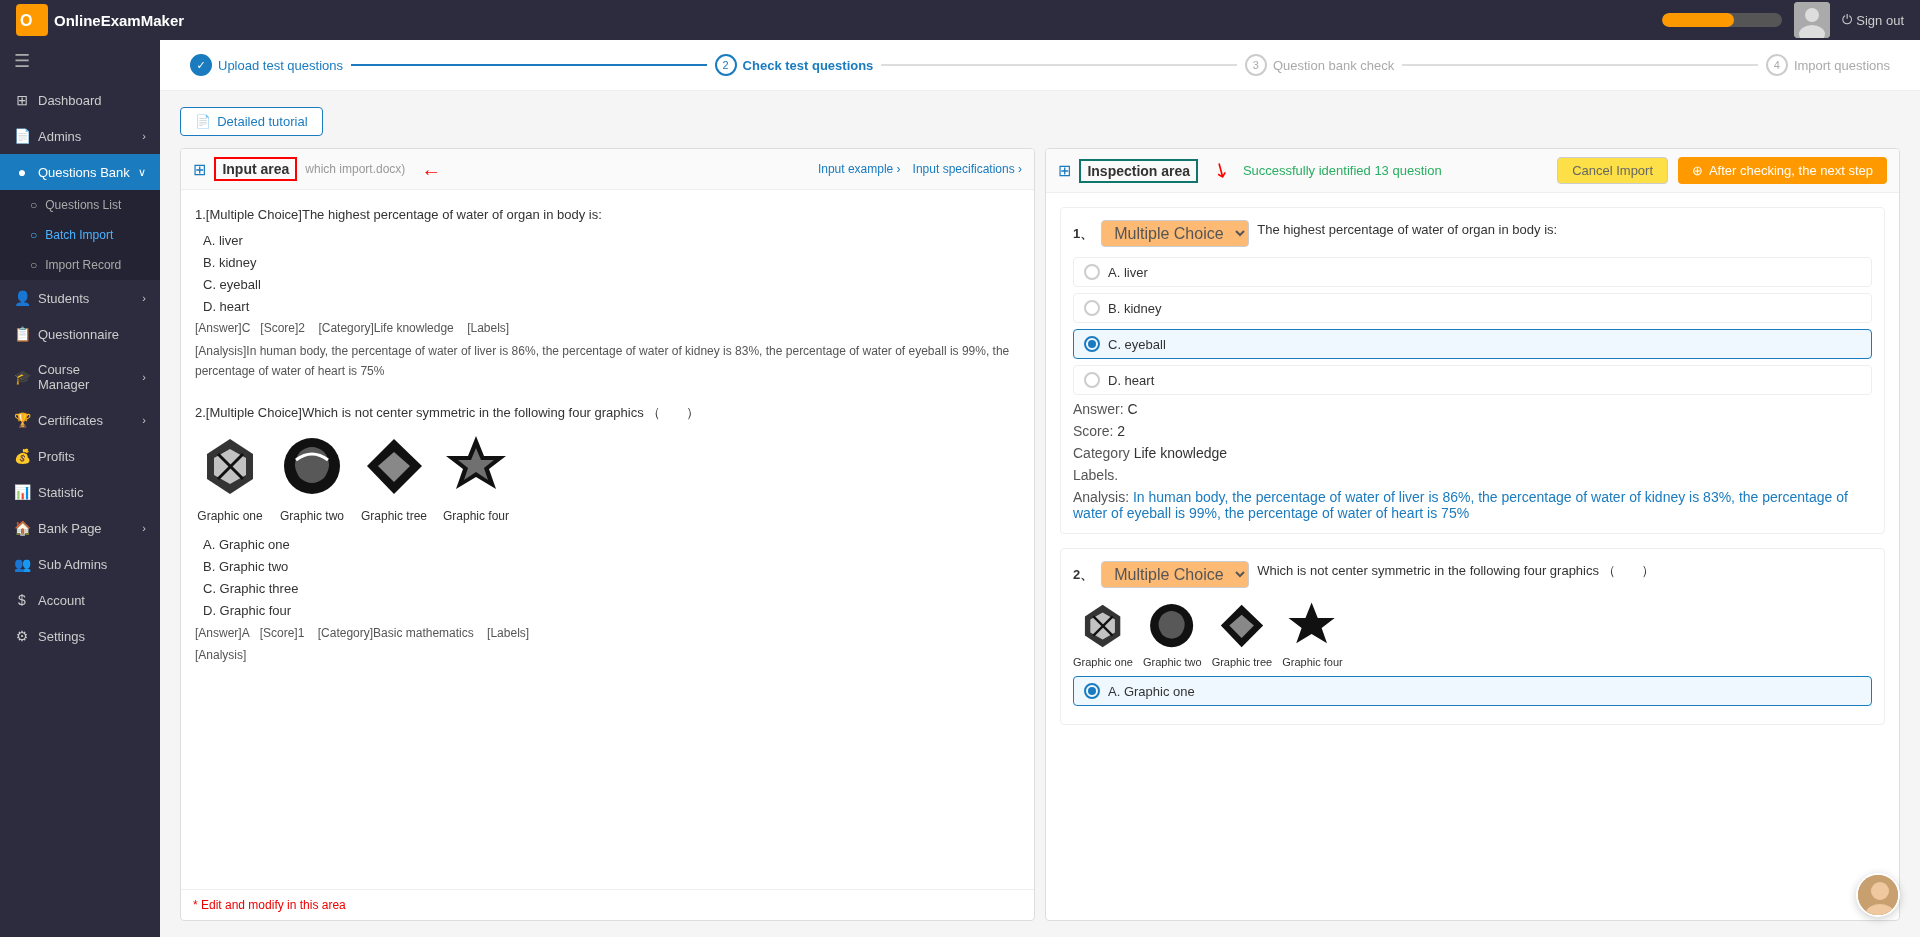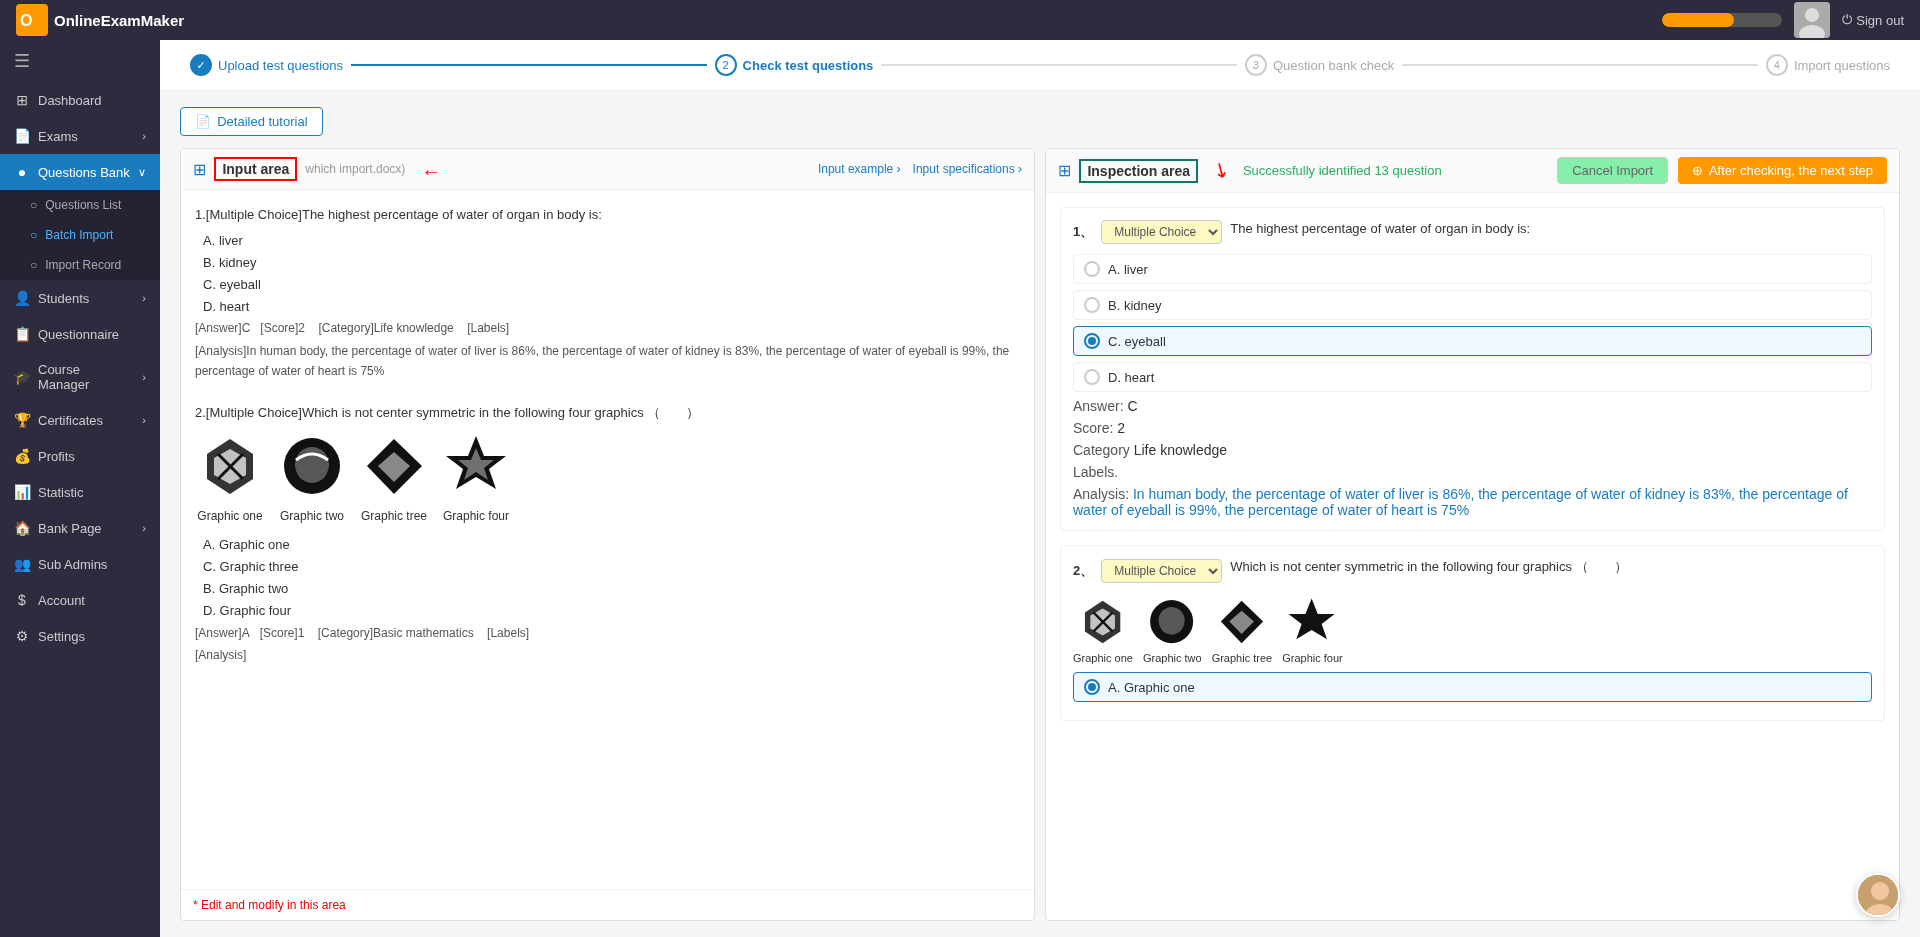--- a/index.html
+++ b/index.html
@@ -72,29 +72,29 @@
     .q-img-item { display: flex; flex-direction: column; align-items: center; gap: 4px; font-size: 12px; }
     .graphic-shape { width: 70px; height: 70px; display: flex; align-items: center; justify-content: center; }
     .input-footer { padding: 8px 12px; border-top: 1px solid #eee; color: #e00; font-size: 12px; }
 
     
     .inspection-panel { flex: 1; border: 1px solid #ddd; background: white; display: flex; flex-direction: column; overflow: hidden; border-radius: 4px; }
     .inspection-header { display: flex; align-items: center; gap: 8px; padding: 8px 12px; border-bottom: 1px solid #eee; background: #fafafa; }
     .inspection-label { font-weight: bold; color: #333; font-size: 14px; border: 2px solid #0f766e; padding: 2px 6px; }
     .inspection-status { color: #27ae60; font-size: 13px; }
     .inspection-actions { margin-left: auto; display: flex; gap: 10px; }
-    .cancel-btn { padding: 5px 14px; border: 1px solid #ccc; background: #86efac; color: #666; border-radius: 4px; cursor: pointer; font-size: 13px; }
+    .cancel-btn { padding: 5px 14px; border: 1px solid #ccc; background: #fde047; color: #666; border-radius: 4px; cursor: pointer; font-size: 13px; }
     .next-btn { padding: 5px 14px; border: none; background: #f90; color: white; border-radius: 4px; cursor: pointer; font-size: 13px; display: flex; align-items: center; gap: 6px; }
     .inspection-content { flex: 1; overflow-y: auto; padding: 14px; }
 
     
     .q-card { border: 1px solid #eee; border-radius: 4px; padding: 12px; margin-bottom: 14px; font-size: 13px; }
     .q-card-header { display: flex; align-items: center; gap: 8px; margin-bottom: 10px; }
     .q-num { font-weight: bold; }
-    .q-type-select { border: 1px solid #ccc; border-radius: 4px; padding: 3px 8px; font-size: 12px; color: #555; background: #fef9c3; }
+    .q-type-select { border: 1px solid #ccc; border-radius: 4px; padding: 3px 8px; font-size: 16px; color: #555; background: #fdba74; }
     .q-body { margin-bottom: 8px; }
     .option-row { display: flex; align-items: center; gap: 8px; border: 1px solid #eee; border-radius: 4px; padding: 6px 10px; margin-bottom: 6px; }
     .option-row.selected { border-color: #1a7bbf; background: #f0f8ff; }
     .option-radio { width: 16px; height: 16px; border-radius: 50%; border: 2px solid #ccc; display: flex; align-items: center; justify-content: center; flex-shrink: 0; }
     .option-radio.checked { border-color: #1a7bbf; }
     .option-radio.checked::after { content: ''; width: 8px; height: 8px; border-radius: 50%; background: #1a7bbf; }
     .q-meta-row { margin-top: 6px; font-size: 14px; color: #555; }
     .q-meta-row span { color: #333; }
     .q-card-images { display: flex; gap: 10px; align-items: flex-end; margin: 8px 0; }
     .q-card-img-item { display: flex; flex-direction: column; align-items: center; gap: 3px; font-size: 11px; }
@@ -141,21 +141,21 @@
 <div class="layout">
 
   <div class="sidebar">
     <div class="sidebar-hamburger">☰</div>
     <div class="sidebar-item">
       <span class="sidebar-icon">⊞</span>
       <span>Dashboard</span>
     </div>
     <div class="sidebar-item">
       <span class="sidebar-icon">📄</span>
-      <span>Exams</span>
+      <span>Admins</span>
       <span class="chevron">›</span>
     </div>
     <div class="sidebar-item active">
       <span class="sidebar-icon">●</span>
       <span>Questions Bank</span>
       <span class="chevron">∨</span>
     </div>
     <div class="sidebar-sub">
       <div class="sidebar-sub-item">
         <span>○</span>
@@ -309,22 +309,22 @@
                   <div class="graphic-shape">
                     <svg width="65" height="65" viewBox="0 0 65 65">
                       <polygon points="32,2 40,22 62,22 45,35 52,55 32,43 12,55 19,35 2,22 24,22" fill="#111"></polygon>
                       <polygon points="32,14 37,26 50,26 40,34 44,46 32,38 20,46 24,34 14,26 27,26" fill="white" opacity="0.4"></polygon>
                     </svg>
                   </div>
                   <span>Graphic four</span>
                 </div>
               </div>
               <div class="q-option">A. Graphic one</div>
+              <div class="q-option">B. Graphic two</div>
               <div class="q-option">C. Graphic three</div>
-              <div class="q-option">B. Graphic two</div>
               <div class="q-option">D. Graphic four</div>
               <div class="q-meta">[Answer]A&nbsp;&nbsp;&nbsp;[Score]1&nbsp;&nbsp;&nbsp;&nbsp;[Category]Basic mathematics&nbsp;&nbsp;&nbsp;&nbsp;[Labels]</div>
               <div class="q-analysis">[Analysis]</div>
             </div>
           </div>
           <div class="input-footer">
             <span>* Edit and modify in this area</span>
           </div>
         </div>
 

